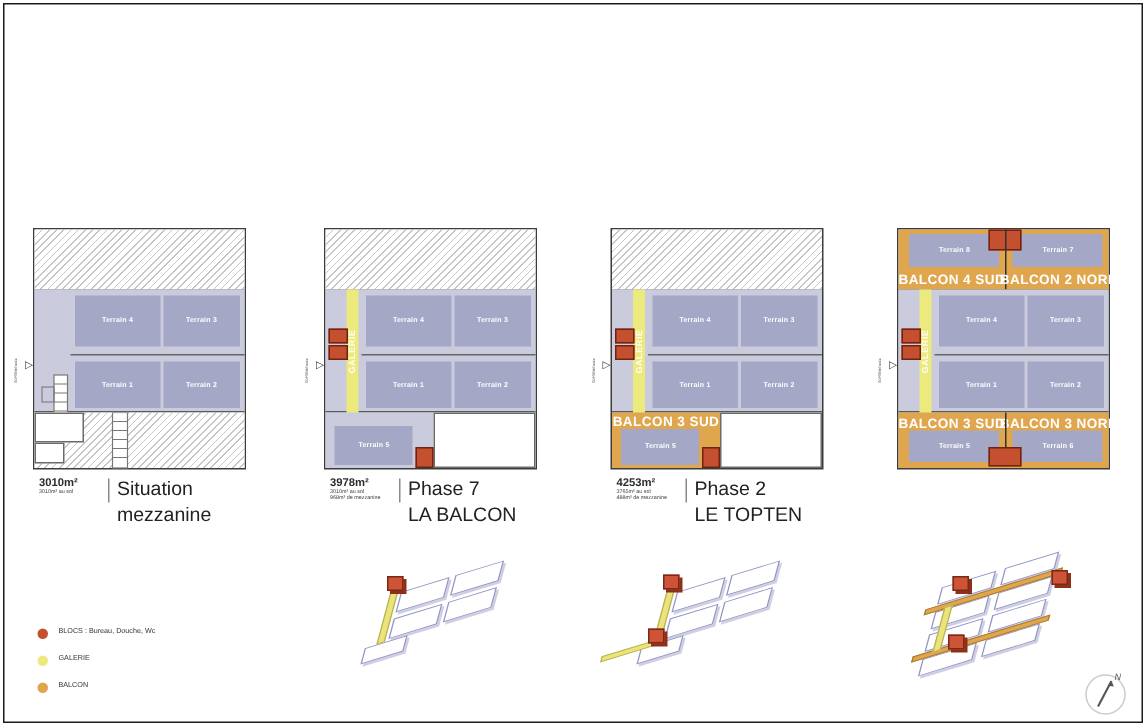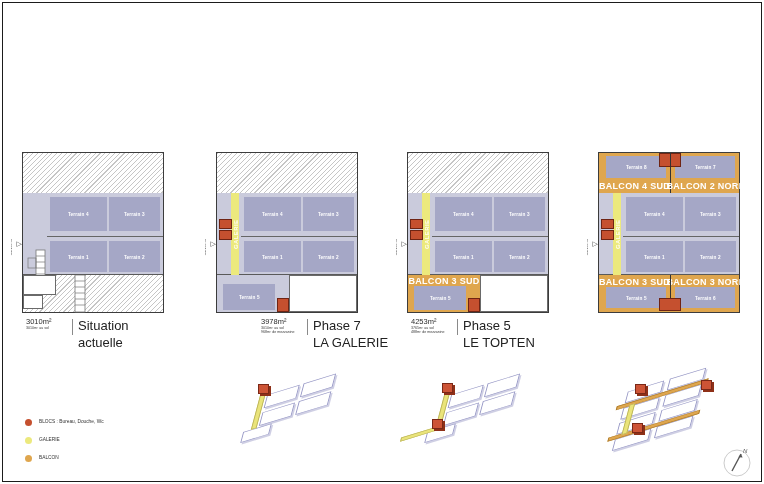--- a/index.html
+++ b/index.html
@@ -25,21 +25,21 @@
   
   .marker{position:absolute;left:-15px;top:76px;width:15px;height:30px;}
   .marker-text{position:absolute;left:0;top:0;writing-mode:vertical-rl;transform:rotate(180deg) scale(.45);transform-origin:center;font-size:5px;color:#333;white-space:nowrap;}
   .marker-arrow{position:absolute;right:1px;top:11px;font-size:7px;color:#333;line-height:1;}
 
   
   .stair{position:absolute;}
 
   
   .caption{position:absolute;top:318px;width:150px;color:#2c2c2c;}
-  .cap-area{font-size:7.5px;font-weight:normal;line-height:1.05;}
+  .cap-area{font-size:7.5px;font-weight:bold;line-height:1.05;}
   .cap-details{font-size:6px;line-height:1.15;color:#3a3a3a;transform:scale(.6);transform-origin:left top;white-space:nowrap;}
   .cap-rule{position:absolute;left:46px;top:1px;width:1px;height:16px;background:#8a8a8a;}
   .cap-title{position:absolute;left:52px;top:0;font-size:13px;line-height:1.3;color:#222;}
 
   
   .legend-item{position:absolute;left:25px;height:8px;}
   .legend-dot{position:absolute;left:0;top:0;width:7px;height:7px;border-radius:50%;}
   .legend-text{position:absolute;left:14px;top:0;font-size:6px;color:#333;transform:scale(.8);transform-origin:left top;white-space:nowrap;}
 
   
@@ -218,44 +218,44 @@
       <span class="marker-arrow">▷</span>
     </div>
   </div>
 
   <div class="caption" style="left:26px;">
     <div class="cap-area">3010m²</div>
     <div class="cap-details">3010m² au sol</div>
     <div class="cap-rule"></div>
     <div class="cap-title">
       <div>Situation</div>
-      <div>actuelle</div>
-    </div>
-  </div>
-  <div class="caption" style="left:220px;margin-left:41px;">
+      <div>mezzanine</div>
+    </div>
+  </div>
+  <div class="caption" style="left:220px;">
     <div class="cap-area">3978m²</div>
     <div class="cap-details">
       <div>3010m² au sol</div>
       <div>968m² de mezzanine</div>
     </div>
     <div class="cap-rule"></div>
     <div class="cap-title">
       <div>Phase 7</div>
-      <div>LA GALERIE</div>
+      <div>LA BALCON</div>
     </div>
   </div>
   <div class="caption" style="left:411px;">
     <div class="cap-area">4253m²</div>
     <div class="cap-details">
       <div>3765m² au sol</div>
       <div>488m² de mezzanine</div>
     </div>
     <div class="cap-rule"></div>
     <div class="cap-title">
-      <div>Phase 5</div>
+      <div>Phase 2</div>
       <div>LE TOPTEN</div>
     </div>
   </div>
 
   <div class="legend-item" style="top:419px;">
     <span class="legend-dot" style="background:#c5502f;"></span>
     <span class="legend-text">BLOCS : Bureau, Douche, Wc</span>
   </div>
   <div class="legend-item" style="top:437px;">
     <span class="legend-dot" style="background:#ece97d;"></span>

